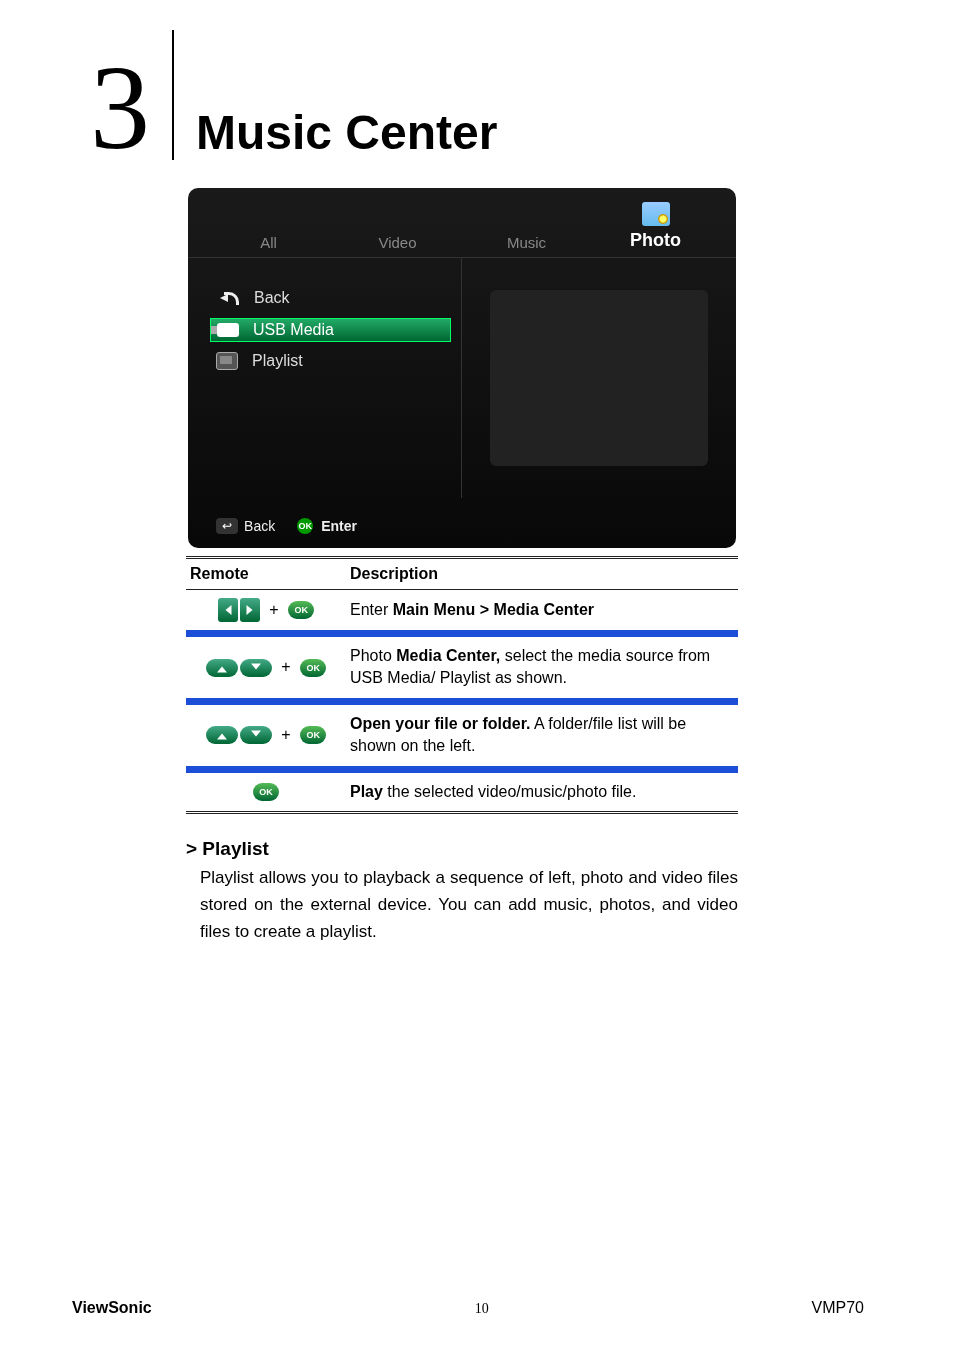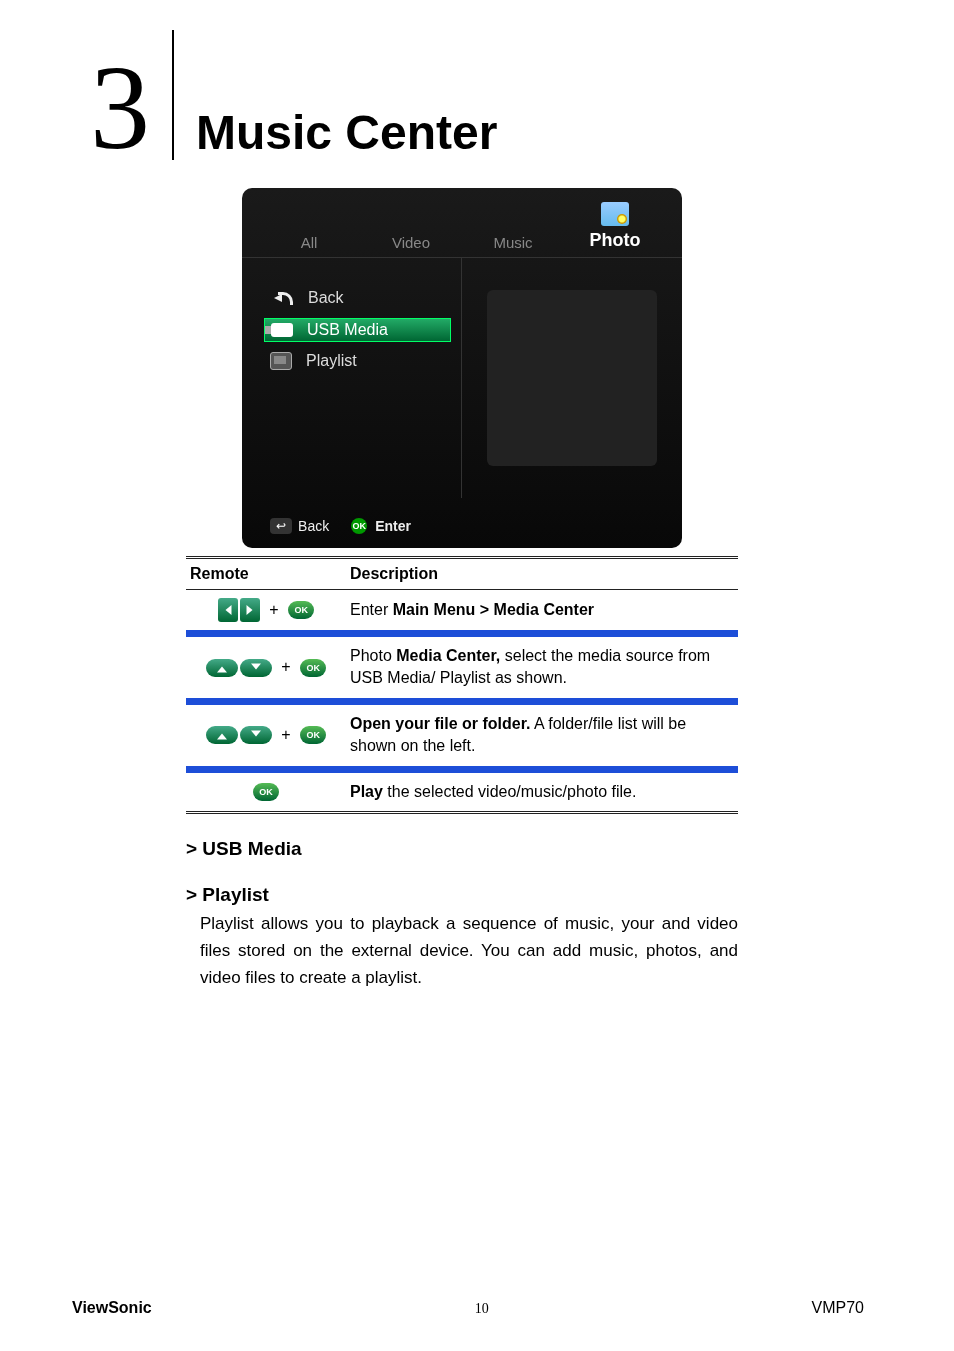--- a/index.html
+++ b/index.html
@@ -3,21 +3,21 @@
 <meta charset="utf-8">
 <style>
   * { box-sizing: border-box; margin: 0; padding: 0; }
   html, body { width: 954px; height: 1351px; background: #fff; font-family: Verdana, Arial, sans-serif; color: #000; }
   .page { position: relative; width: 954px; height: 1351px; padding: 20px 120px 60px 90px; }
   .chapter-row { display: flex; align-items: flex-end; gap: 22px; margin-top: 10px; margin-bottom: 20px; }
   .chapter-num { font-family: "Times New Roman", serif; font-size: 120px; font-weight: 400; line-height: 1; }
   .divider-vert { width: 2px; height: 130px; background: #000; margin-bottom: 8px; }
   .chapter-title { font-size: 48px; font-weight: bold; margin-bottom: 8px; }
 
-  .screenshot { width: 440px; height: 360px; margin: 0 auto 8px auto; background: linear-gradient(#1a1a1a,#080808); border-radius: 10px; color: #ccc; font-family: Arial, sans-serif; position: relative; overflow: hidden; }
+  .screenshot { width: 548px; height: 360px; margin: 0 auto 8px auto; background: linear-gradient(#1a1a1a,#080808); border-radius: 10px; color: #ccc; font-family: Arial, sans-serif; position: relative; overflow: hidden; }
   .ss-tabs { display: flex; justify-content: space-around; align-items: flex-end; height: 70px; padding: 0 16px; border-bottom: 1px solid #333; }
   .ss-tab { font-size: 15px; color: #888; width: 110px; text-align: center; position: relative; padding-bottom: 6px; }
   .ss-tab.active { color: #fff; font-weight: bold; font-size: 18px; }
   .ss-tab .photo-icon { width: 28px; height: 24px; margin: 0 auto 4px auto; background: linear-gradient(#9cf,#6be); border-radius: 3px; position: relative; }
   .ss-tab .photo-icon::after { content:""; position:absolute; right:2px; bottom:2px; width:10px; height:10px; background: radial-gradient(circle,#ff6 40%,#c90 60%); border-radius:50%; }
   .ss-body { display: flex; height: 240px; }
   .ss-left { width: 50%; border-right: 1px solid #333; padding: 20px 10px 10px 28px; }
   .ss-right { width: 50%; padding: 16px; display:flex; align-items:center; justify-content:center; }
   .ss-right-box { width: 90%; height: 85%; background: #222; border-radius: 6px; }
   .ss-item { display: flex; align-items: center; gap: 14px; margin: 10px 0; font-size: 16px; color: #ddd; }
@@ -159,26 +159,25 @@
           <span class="btn-ok">OK</span>
         </td>
         <td>
           <b>Play</b><span> the selected video/music/photo file.</span>
         </td>
       </tr>
     </tbody>
   </table>
 
   <div class="section">
-    <div class="sec-head">&gt; USB Media</div>
   </div>
 
   <div class="section">
     <div class="sec-head">&gt; Playlist</div>
-    <div class="sec-body">Playlist allows you to playback a sequence of music, your and video files stored on the external device. You can add music, photos, and video files to create a playlist.</div>
+    <div class="sec-body">Playlist allows you to playback a sequence of left, photo and video files stored on the external device. You can add music, photos, and video files to create a playlist.</div>
   </div>
 
   <div class="footer">
     <span class="brand">ViewSonic</span>
     <span class="page-num">10</span>
     <span class="model">VMP70</span>
   </div>
 
 </div>
 

